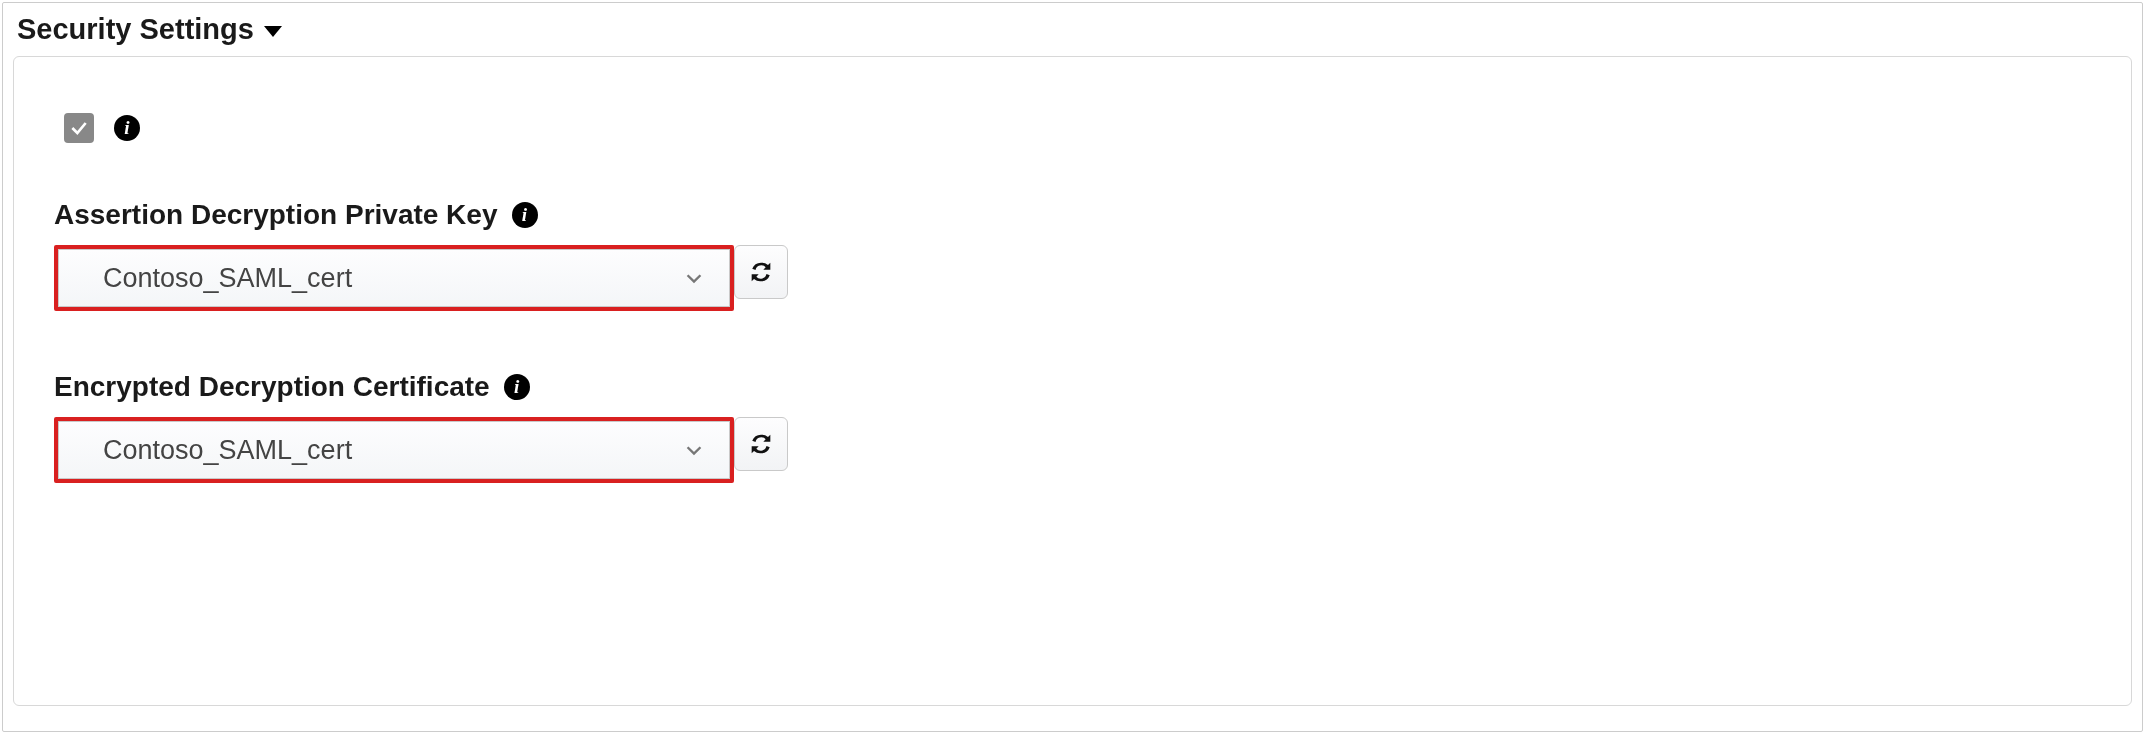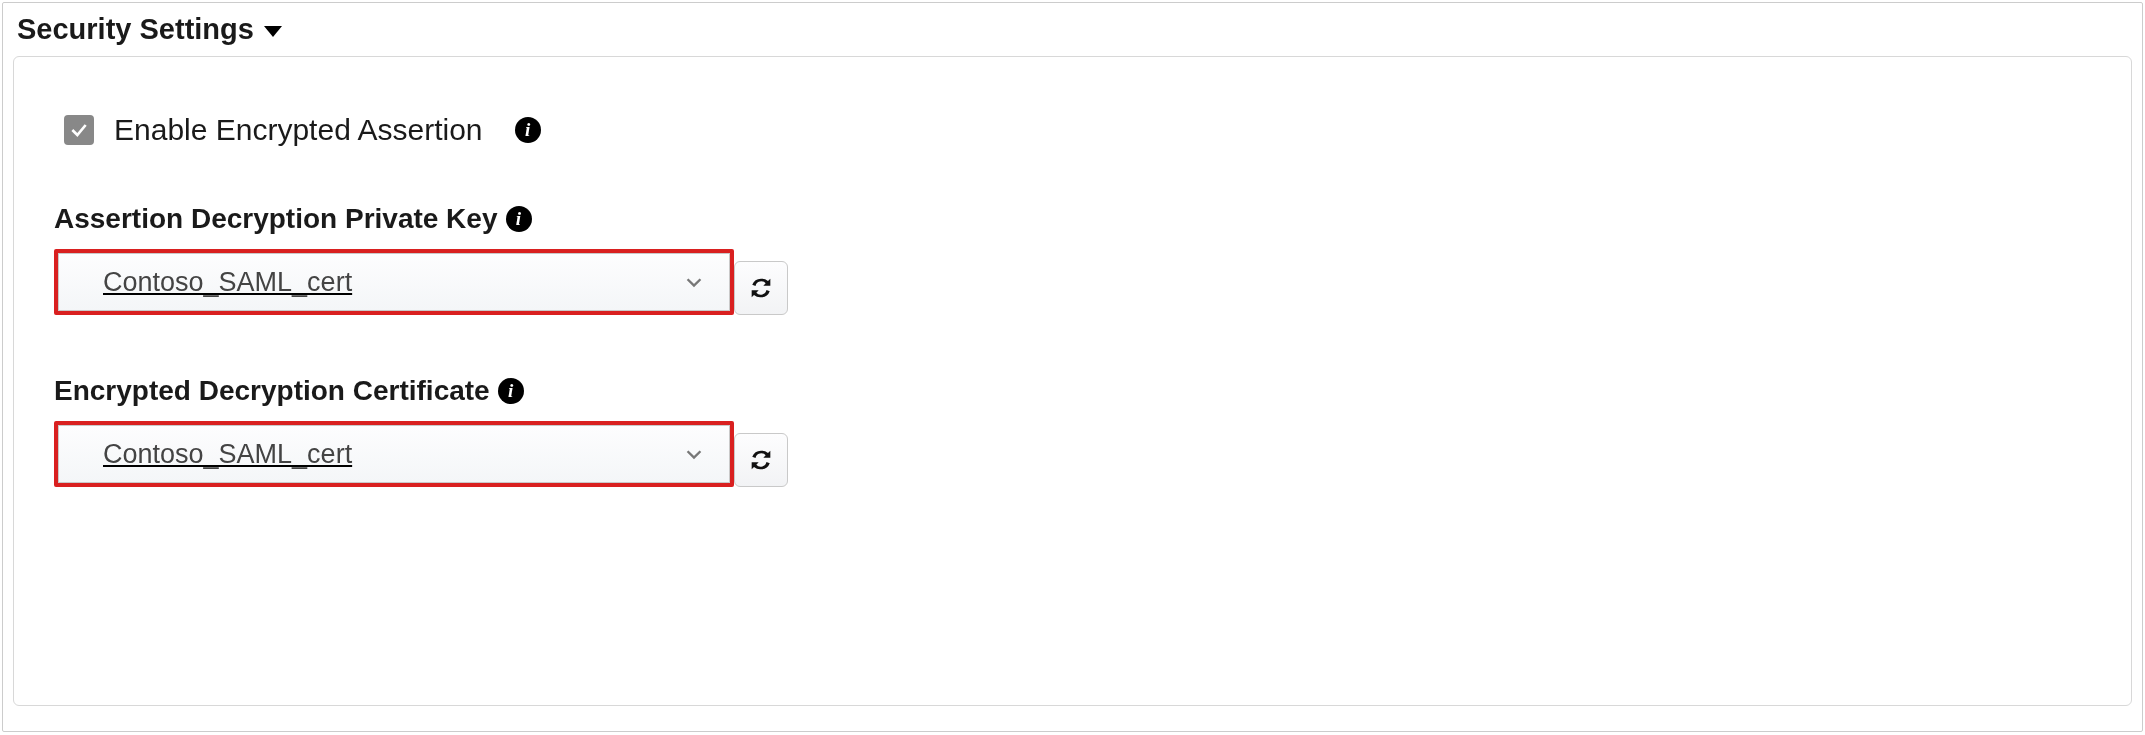--- a/index.html
+++ b/index.html
@@ -79,32 +79,31 @@
     font-size: 19px;
     cursor: pointer;
     flex-shrink: 0;
   }
   .field-block {
     margin-bottom: 60px;
   }
   .field-label-row {
     display: flex;
     align-items: center;
-    gap: 8px;
+    gap: 14px;
     margin-bottom: 14px;
   }
   .field-label {
     font-size: 28px;
     font-weight: 700;
     color: #1a1a1a;
   }
   .field-controls {
     display: flex;
-    align-items: flex-end;
-    text-decoration: underline;
+    align-items: flex-start;
   }
   .select-wrap {
     position: relative;
     width: 680px;
     height: 66px;
     border: 4px solid #d92020;
     border-radius: 2px;
   }
   .select-wrap::before {
     content: "";
@@ -158,21 +157,20 @@
   </div>
 
   <div class="panel">
 
     <div class="row-checkbox">
       <div class="checkbox">
         <svg viewBox="0 0 24 24">
           <path fill="none" stroke="#fff" stroke-width="3.2" d="M4 12 L10 18 L20 6"></path>
         </svg>
       </div>
-      <span class="checkbox-label">Enable Encrypted Assertion</span>
       <span class="info-icon">i</span>
     </div>
 
     <div class="field-block">
       <div class="field-label-row">
         <span class="field-label">Assertion Decryption Private Key</span>
         <span class="info-icon">i</span>
       </div>
       <div class="field-controls">
         <div class="select-wrap">

